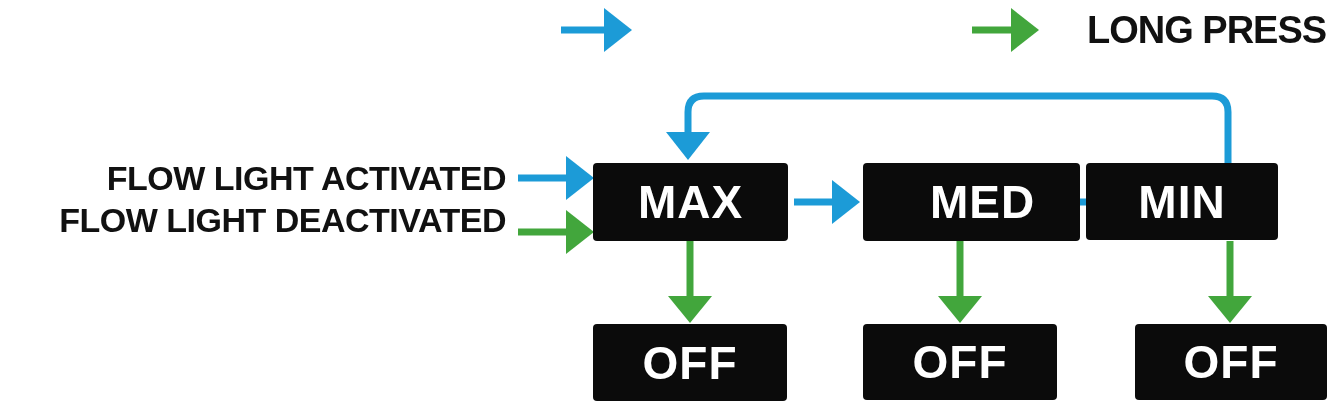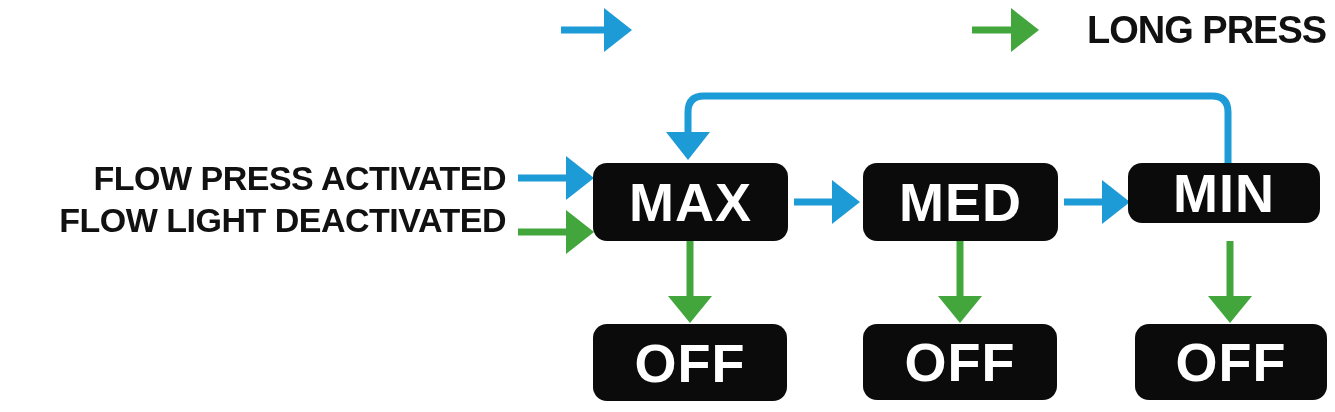--- a/index.html
+++ b/index.html
@@ -18,32 +18,32 @@
   }
   
   .bs { stroke: #1c9bd7; stroke-width: 7; fill: none; }
   .bf { fill: #1c9bd7; stroke: none; }
   .gs { stroke: #42a63c; stroke-width: 7; fill: none; }
   .gf { fill: #42a63c; stroke: none; }
 
   .node {
     position: absolute;
     background: #0b0b0b;
-    border-radius: 14px;
+    border-radius: 4px;
     color: #ffffff;
     display: flex;
     align-items: center;
     justify-content: center;
     font-weight: bold;
-    font-size: 54px;
+    font-size: 46px;
     letter-spacing: 1px;
   }
   #node-max     { left: 593px;  top: 163px; width: 195px; height: 78px; }
-  #node-med     { left: 863px;  top: 163px; width: 195px; height: 78px; }
-  #node-min     { left: 1128px; top: 163px; width: 192px; height: 60px; }
+  #node-med     { left: 863px;  top: 163px; width: 195px; height: 78px; padding-left: 22px; }
+  #node-min     { left: 1086px; top: 163px; width: 192px; height: 77px; }
   #node-off-max { left: 593px;  top: 324px; width: 194px; height: 77px; }
   #node-off-med { left: 863px;  top: 324px; width: 194px; height: 76px; }
   #node-off-min { left: 1135px; top: 324px; width: 192px; height: 76px; }
 
   .legend-label {
     position: absolute;
     top: 8px;
     font-weight: bold;
     font-size: 38px;
     line-height: 44px;
@@ -116,21 +116,21 @@
       <polygon class="gf" points="938,296 982,296 960,323"></polygon>
     </g>
     <g>
       <line class="gs" x1="1230" y1="241" x2="1230" y2="297"></line>
       <polygon class="gf" points="1208,296 1252,296 1230,323"></polygon>
     </g>
   </svg>
 
   <div class="legend-label" id="legend-long-label">LONG PRESS</div>
 
-  <div class="side-label" id="activated-label">FLOW PRESS ACTIVATED</div>
+  <div class="side-label" id="activated-label">FLOW LIGHT ACTIVATED</div>
   <div class="side-label" id="deactivated-label">FLOW LIGHT DEACTIVATED</div>
 
   <div class="node" id="node-max">MAX</div>
   <div class="node" id="node-med">MED</div>
   <div class="node" id="node-min">MIN</div>
   <div class="node" id="node-off-max">OFF</div>
   <div class="node" id="node-off-med">OFF</div>
   <div class="node" id="node-off-min">OFF</div>
 
 </div>

